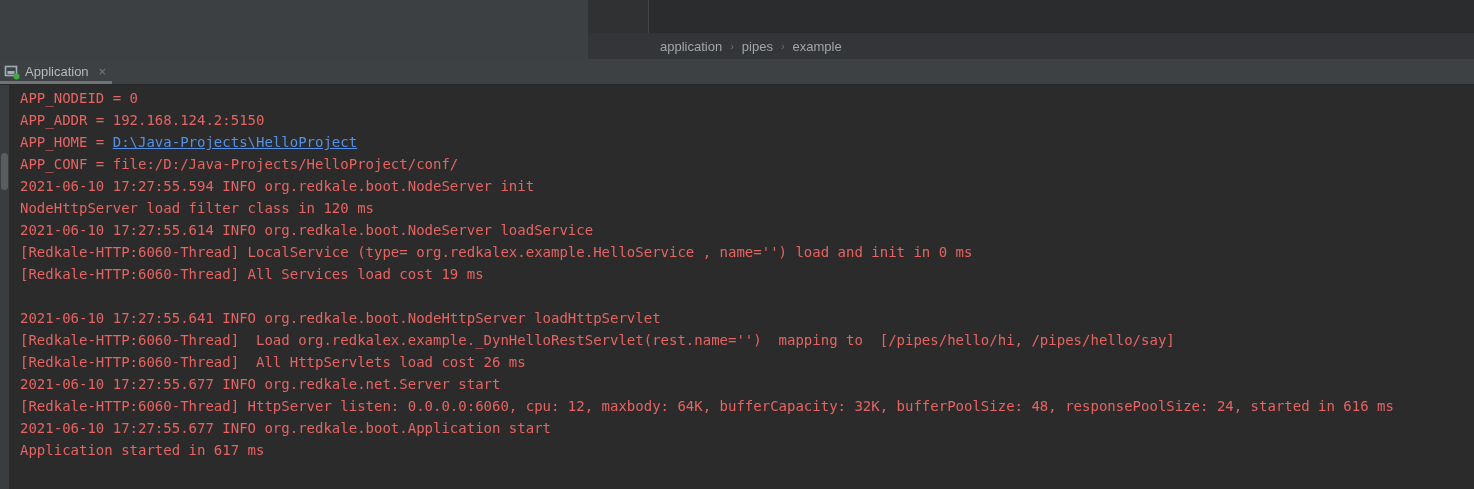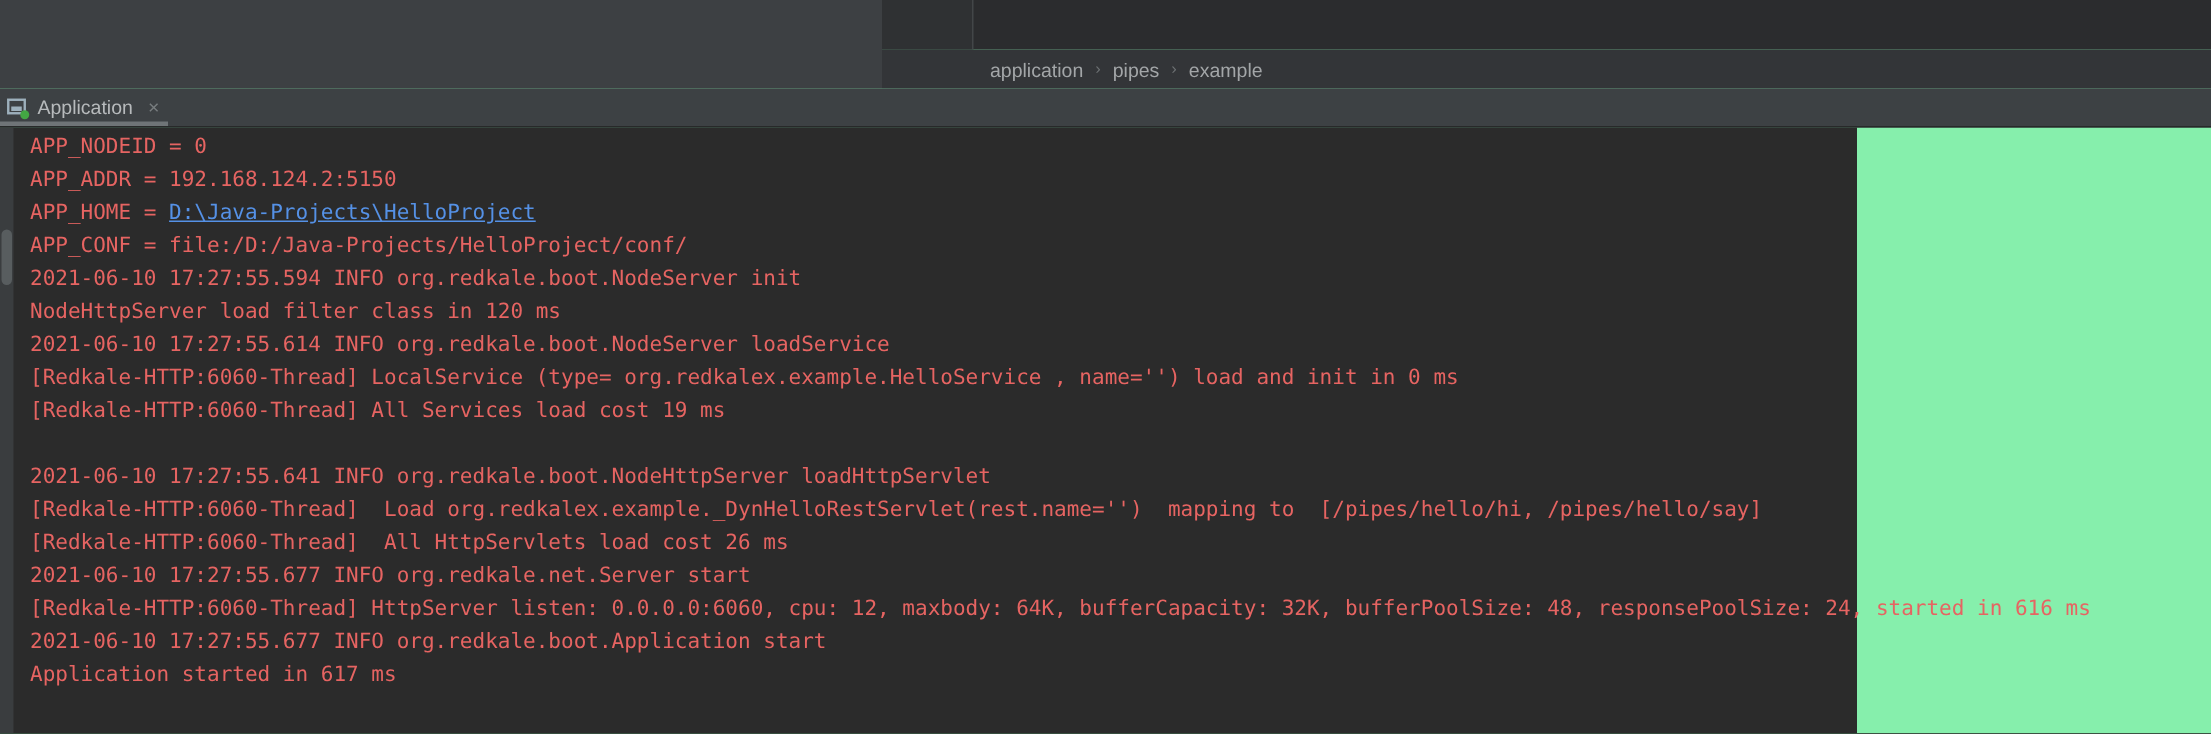--- a/index.html
+++ b/index.html
@@ -1,18 +1,18 @@
 <!DOCTYPE html>
 <html><head>
 <meta charset="utf-8">
 <style>
   html,body{margin:0;padding:0;background:#1e1e1e;}
   .screen{
     position:relative;width:1474px;height:489px;overflow:hidden;
-    background:#86efac;font-family:"Liberation Sans",sans-serif;
+    background:#22c55e;font-family:"Liberation Sans",sans-serif;
   }
   
   .panel-top-left{position:absolute;left:0;top:0;width:588px;height:59px;background:#3d4043;}
   
   .editor-strip{position:absolute;left:588px;top:0;width:886px;height:33px;background:#2b2c2e;}
   .editor-substrip{position:absolute;left:0;top:0;width:60px;height:33px;background:#2f3133;}
   .editor-divider{position:absolute;left:60px;top:0;width:1px;height:33px;background:#434648;}
   
   .breadcrumb-bar{
     position:absolute;left:588px;top:33px;width:886px;height:26px;background:#333538;
@@ -28,21 +28,21 @@
   }
   .tab{
     position:absolute;left:0;top:0;height:25px;display:flex;align-items:center;
     padding:0 8px 0 4px;cursor:pointer;
   }
   .tab-icon{width:16px;height:16px;display:inline-block;position:relative;margin-right:5px;}
   .tab-label{font-size:13px;color:#b7babc;margin-right:10px;}
   .tab-close{font-size:13px;color:#787d7f;cursor:pointer;line-height:1;}
   .tab-underline{position:absolute;left:0;bottom:0;width:112px;height:3px;background:#6f7477;}
   
-  .console{position:absolute;left:0;top:85px;width:1238px;height:404px;background:#2b2b2b;}
+  .console{position:absolute;left:0;top:85px;width:1474px;height:404px;background:#2b2b2b;}
   .console-scrollbar{position:absolute;left:0;top:0;width:9px;height:404px;background:#3a3d3f;}
   .scroll-thumb{position:absolute;left:1px;top:68px;width:7px;height:37px;background:#585d5f;border-radius:4px;}
   .log{
     position:absolute;left:20px;top:2px;margin:0;
     font-family:"DejaVu Sans Mono","Liberation Mono",monospace;
     font-size:14px;line-height:22px;color:#e66462;
   }
   .log-line{white-space:pre;height:22px;}
   .log-link{color:#5591e6;text-decoration:underline;cursor:pointer;margin-top:16px;}
 </style>

